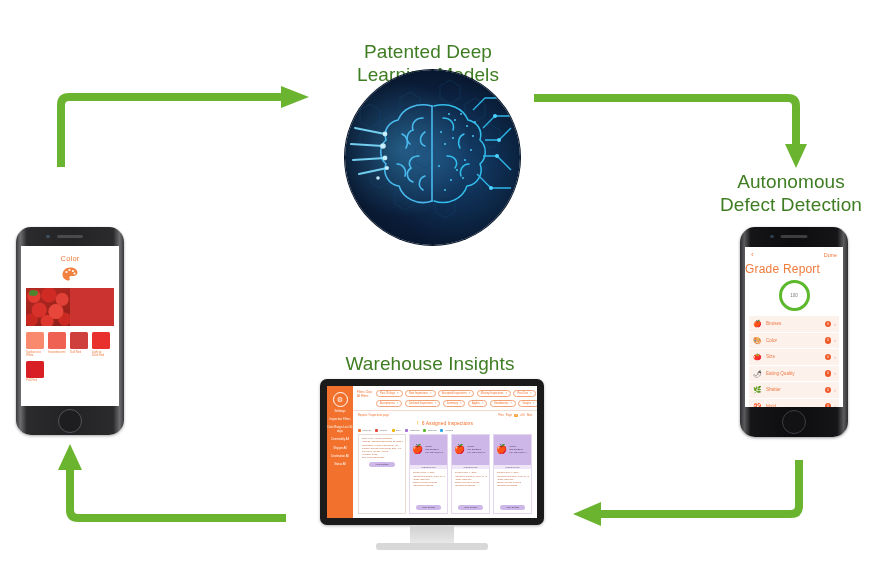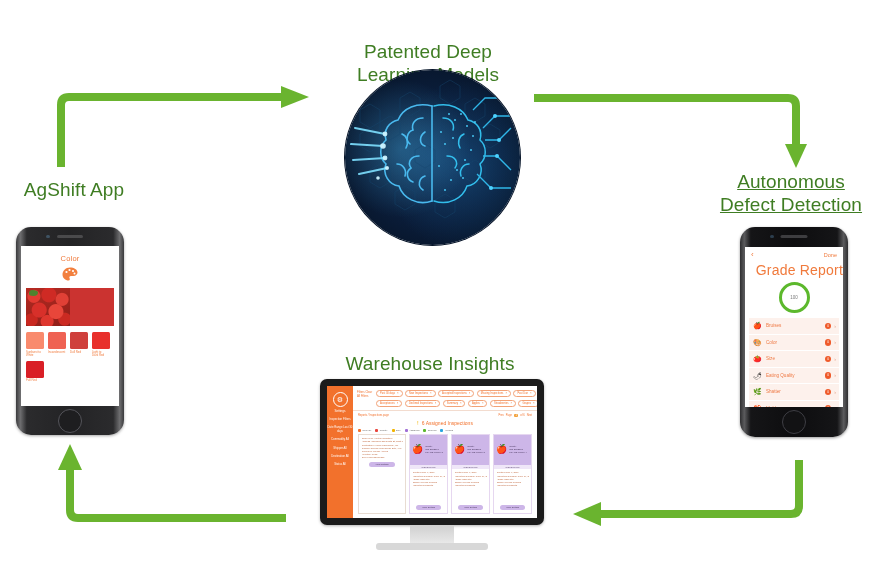--- a/index.html
+++ b/index.html
@@ -19,21 +19,21 @@
     color:#3f7d23;
     font-size:19px;
     line-height:23px;
     text-align:center;
     font-weight:400;
     letter-spacing:.1px;
     white-space:pre-line;
   }
   #label-patented{left:328px;top:7px;width:200px;margin-top:33px;}
   #label-agshift{left:0px;top:178px;width:148px;}
-  #label-autonomous{left:705px;top:170px;width:172px;text-decoration:underline;}
+  #label-autonomous{left:705px;top:170px;width:172px;}
   #label-insights{left:330px;top:352px;width:200px;}
 
   
   .arrow-svg{position:absolute;overflow:visible;}
   #arrow-app-to-ai{left:55px;top:85px;}
   #arrow-ai-to-detect{left:530px;top:90px;}
   #arrow-detect-to-insights{left:565px;top:440px;}
   #arrow-insights-to-app{left:48px;top:440px;}
 
   
@@ -109,21 +109,21 @@
     width:27px;height:2.5px;border-radius:2px;background:#3d3d40;}
   #phone-right .cam{position:absolute;left:30px;top:7.5px;width:3.5px;height:3.5px;border-radius:50%;background:#2c3e4e;}
   #phone-right .bezel-bottom{height:30px;position:relative;}
   #phone-right .home{position:absolute;left:50%;top:3px;transform:translateX(-50%);
     width:22px;height:22px;border-radius:50%;background:#121214;border:1.5px solid #3e3e44;}
   .phone-screen-r{margin:0 5px;height:160px;background:#ffffff;overflow:hidden;position:relative;}
 
   .r-navbar{display:flex;align-items:center;justify-content:space-between;padding:4px 6px 0 6px;}
   .r-back{color:#f07a3c;font-size:8px;line-height:8px;}
   .r-done{color:#f07a3c;font-size:5.5px;}
-  .r-title{text-align:right;color:#f07a3c;font-size:14px;margin-top:3px;letter-spacing:.2px;}
+  .r-title{text-align:left;color:#f07a3c;font-size:12px;margin-top:3px;letter-spacing:.2px;}
   .score-ring{
     width:25px;height:25px;border-radius:50%;margin:4px auto 5px;
     border:3.2px solid #5cb82c;display:flex;align-items:center;justify-content:center;
   }
   .score-val{font-size:4.5px;color:#7a7a7a;}
   .r-list{margin:0 4px;}
   .r-row{
     display:flex;align-items:center;height:15.5px;
     background:#fdf1ec;border-bottom:1px solid #ffffff;padding:0 3px;
   }
@@ -186,21 +186,20 @@
     padding:1.2px 6px;border-radius:4px;text-align:center;width:fit-content;
   }
 </style>
 </head>
 <body>
 
 <div class="stage">
 
   <div class="label" id="label-patented">Patented Deep
 Learning Models</div>
-  <div class="label" id="label-agshift">AgShift App</div>
   <div class="label" id="label-autonomous">Autonomous
 Defect Detection</div>
   <div class="label" id="label-insights">Warehouse Insights</div>
 
   <svg class="arrow-svg" id="arrow-app-to-ai" width="260" height="90" viewBox="0 0 260 90">
     <path d="M6,82 L6,20 Q6,12 14,12 L228,12" fill="none" stroke="#6ab42f" stroke-width="8" stroke-linecap="butt"></path>
     <path d="M226,1 L254,12 L226,23 Z" fill="#6ab42f"></path>
   </svg>
 
   <svg class="arrow-svg" id="arrow-ai-to-detect" width="280" height="80" viewBox="0 0 280 80">

